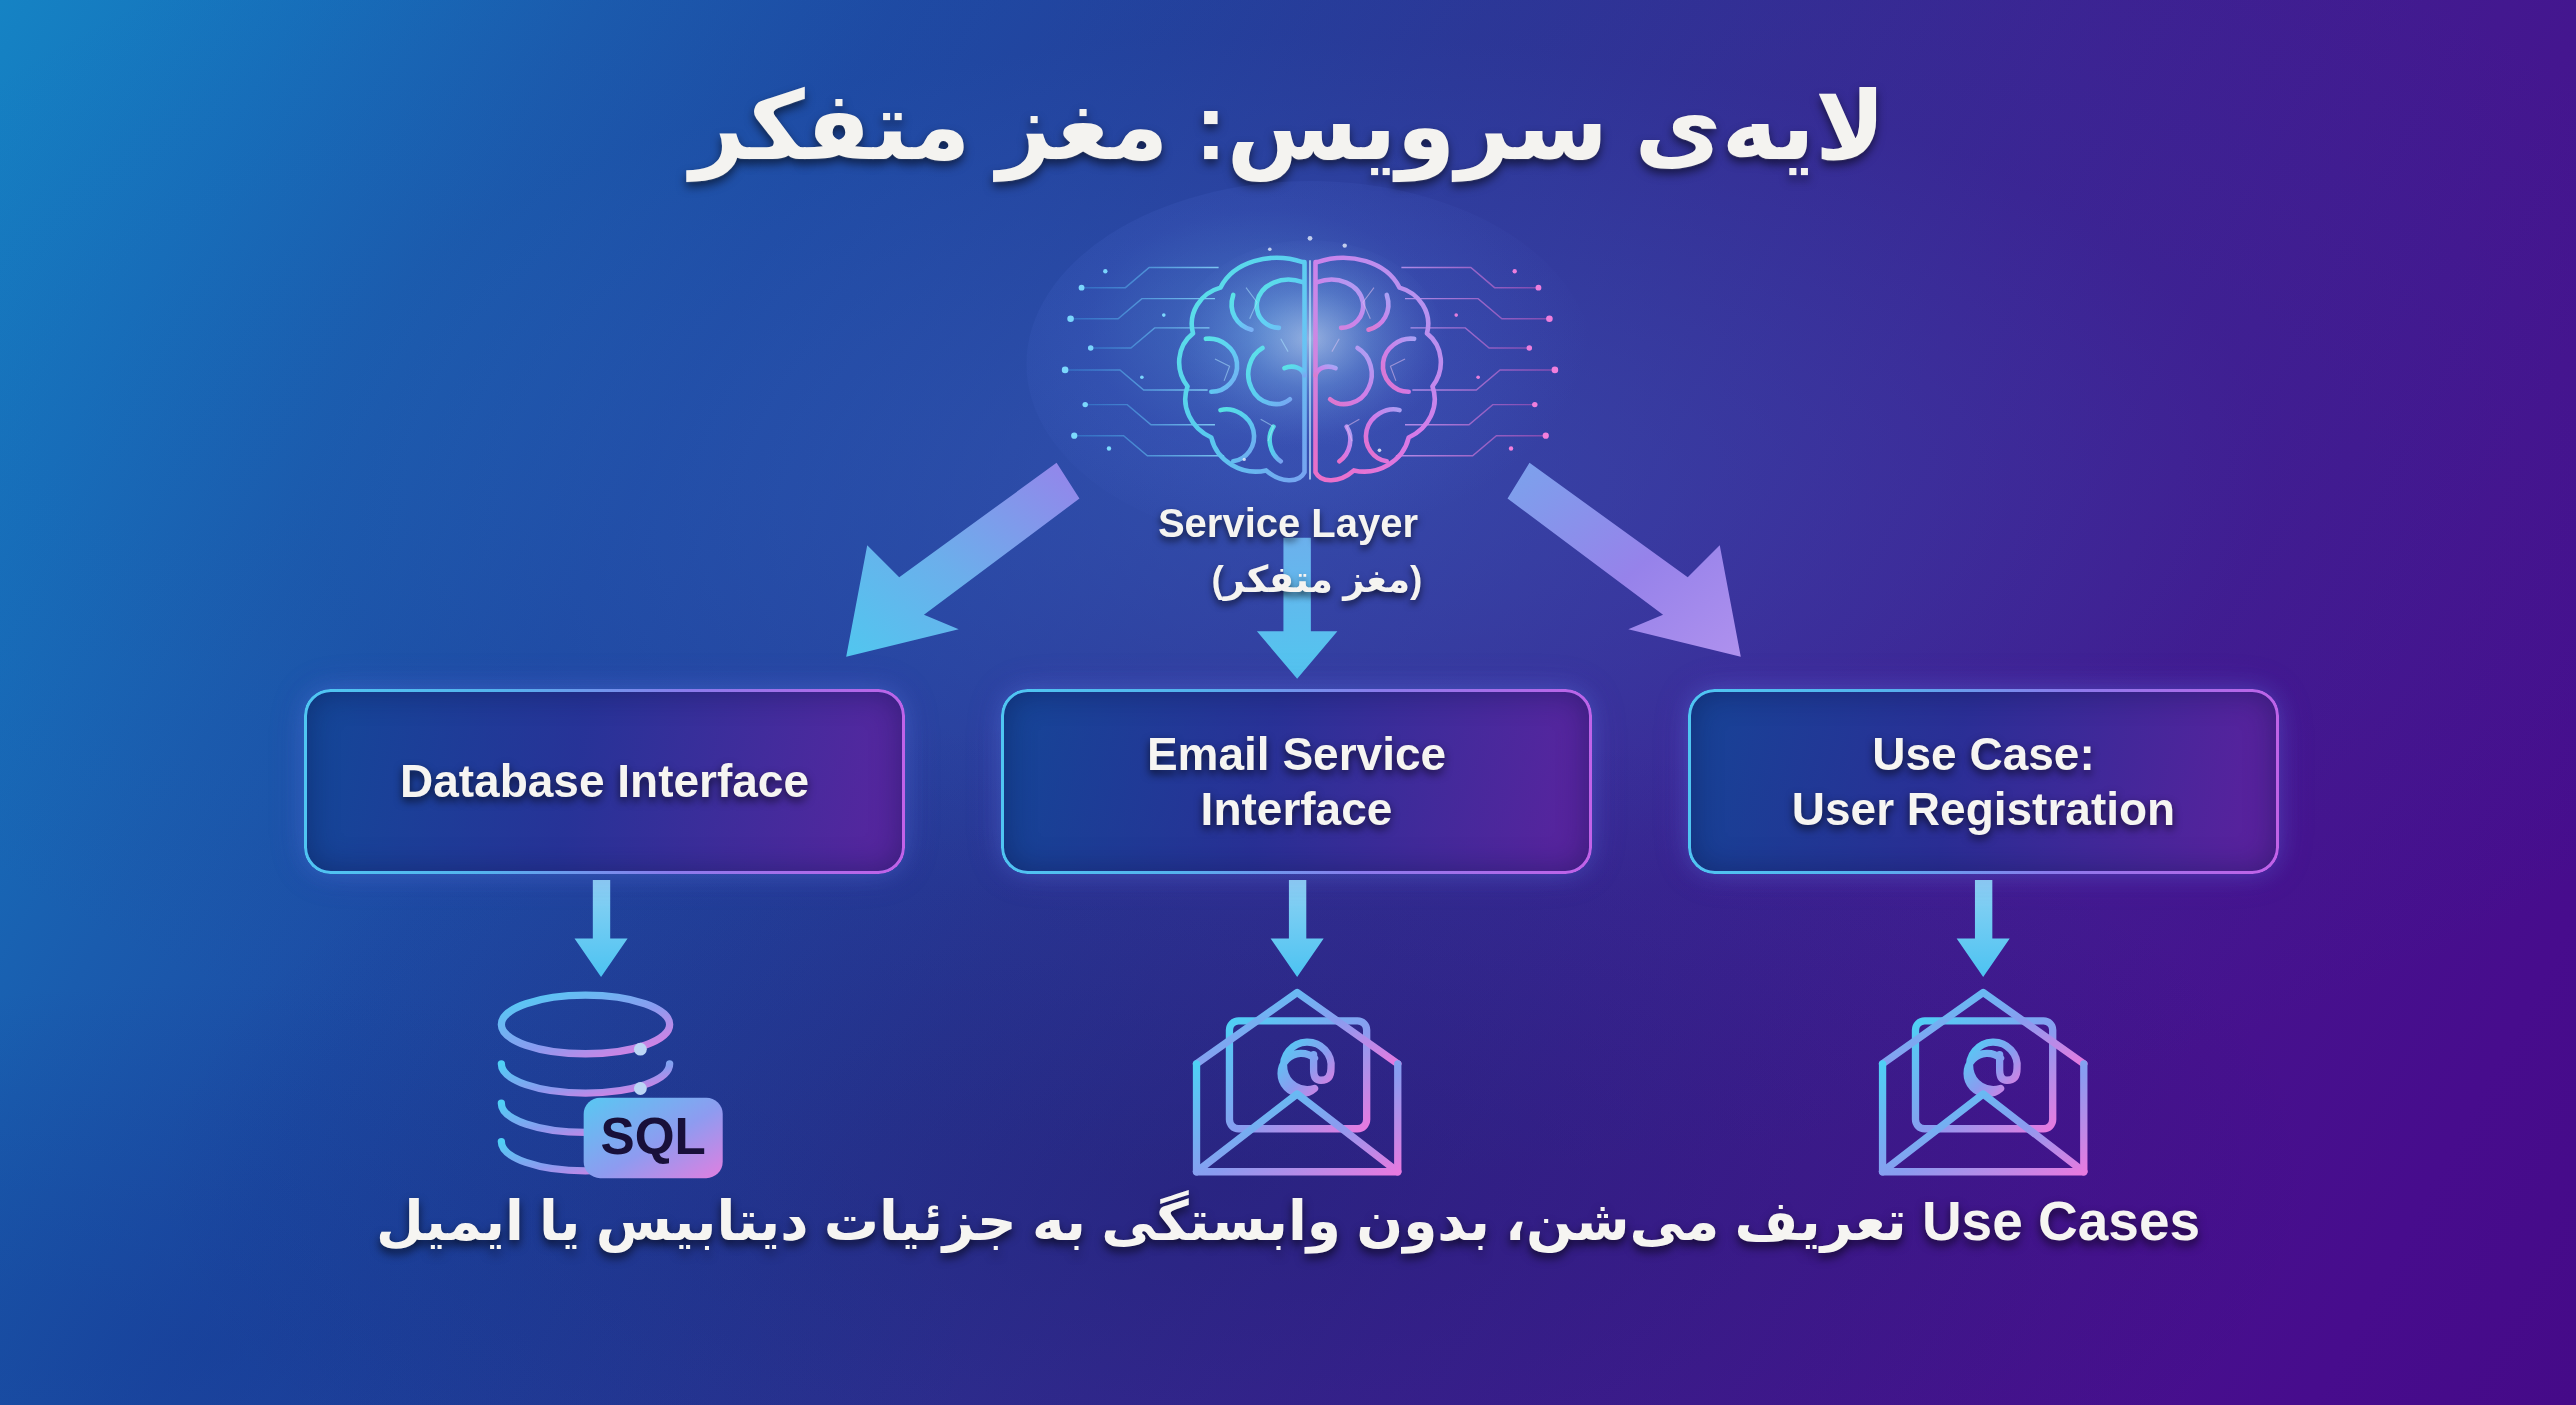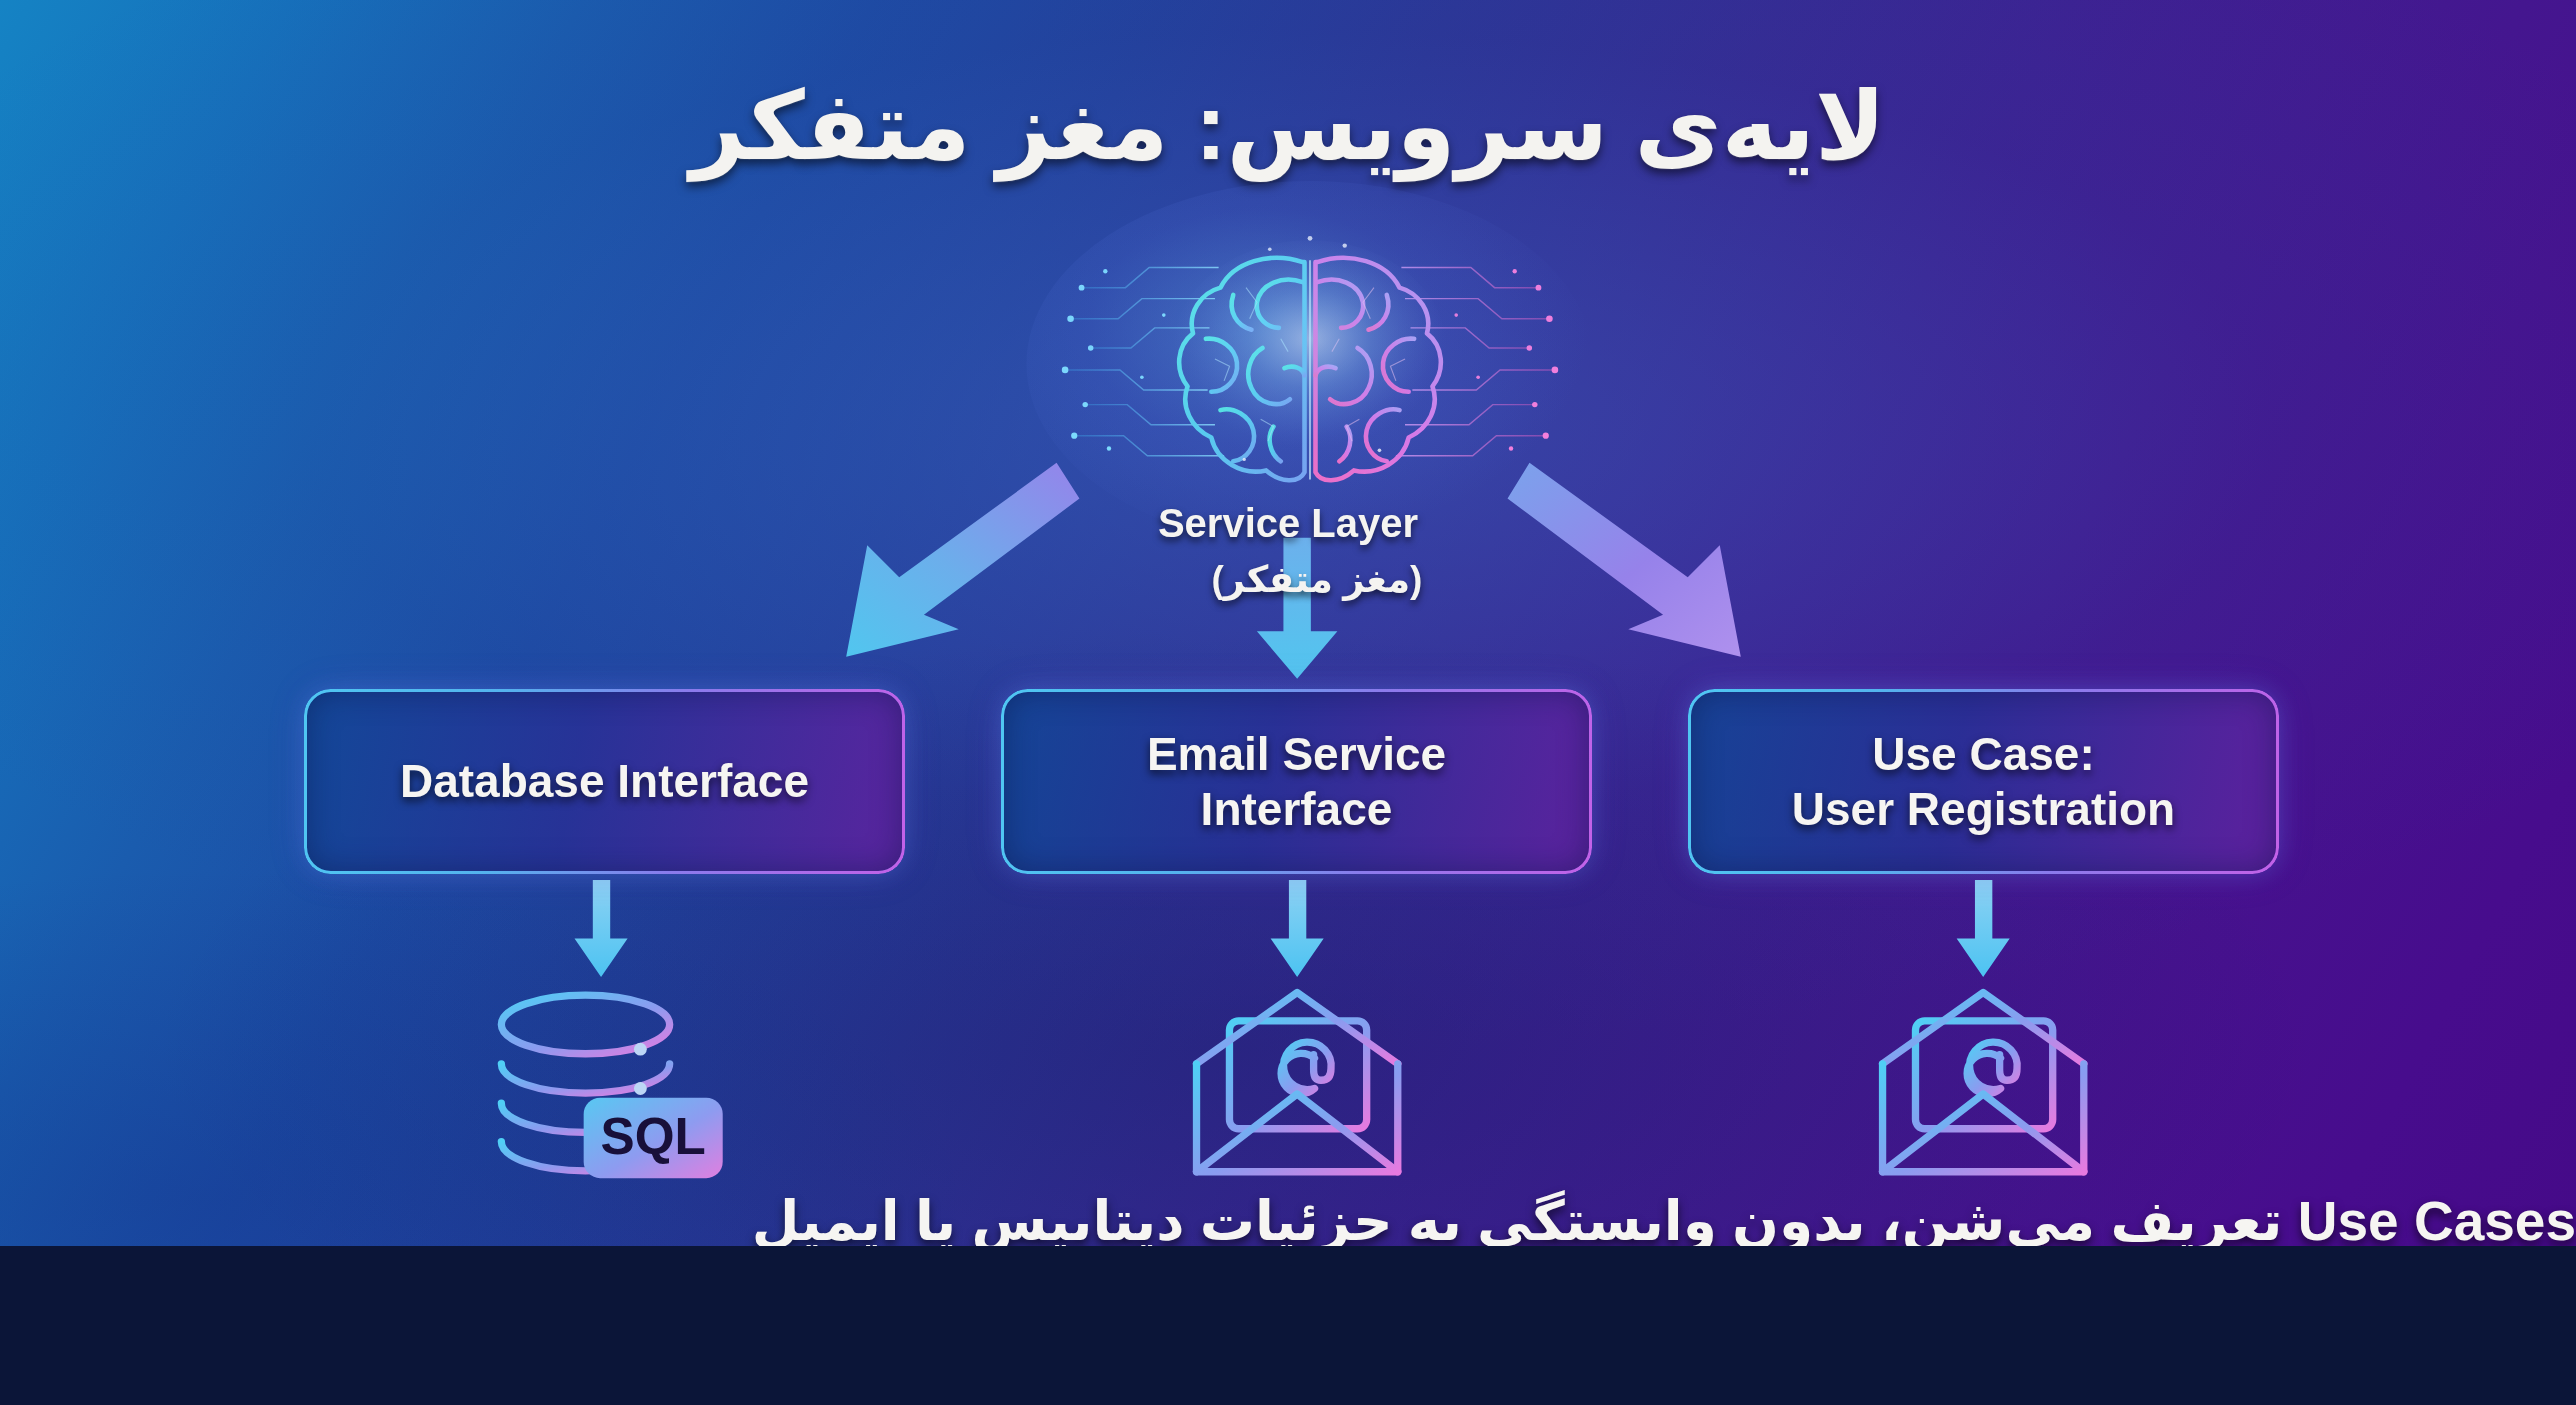--- a/index.html
+++ b/index.html
@@ -11,21 +11,21 @@
   body {
     width: 2576px;
     height: 1405px;
     overflow: hidden;
     font-family: "Liberation Sans", "DejaVu Sans", sans-serif;
   }
 
   #stage {
     position: relative;
     width: 2576px;
-    height: 1246px;
+    height: 1405px;
     overflow: hidden;
     background:
       radial-gradient(ellipse 85% 70% at 50% 34%, rgba(60,110,200,0.40) 0%, rgba(40,70,160,0.12) 45%, rgba(0,0,0,0) 72%),
       linear-gradient(118deg,
         #1583c4 0%,
         #1670bb 9%,
         #1a5cae 18%,
         #1d4ba4 27%,
         #23409c 36%,
         #2c3596 45%,
@@ -147,21 +147,21 @@
   #box-db   { left: 307px;  top: 692px;  width: 595px; height: 179px; }
   #box-mail { left: 1004px; top: 692px;  width: 585px; height: 179px; }
   #box-uc   { left: 1691px; top: 692px;  width: 585px; height: 179px; }
 
   
   #caption {
     position: absolute;
     left: 0;
     top: 1189px;
     width: 2576px;
-    text-align: right;
+    text-align: center;
     direction: rtl;
     color: #f6f5f2;
     font-size: 55px;
     font-weight: bold;
     text-shadow: 0 4.6px 9.1px rgba(0,0,0,0.62);
     white-space: nowrap;
   }
 
   svg { display: block; }
   .abs-svg { position: absolute; left: 0; top: 0; pointer-events: none; }

